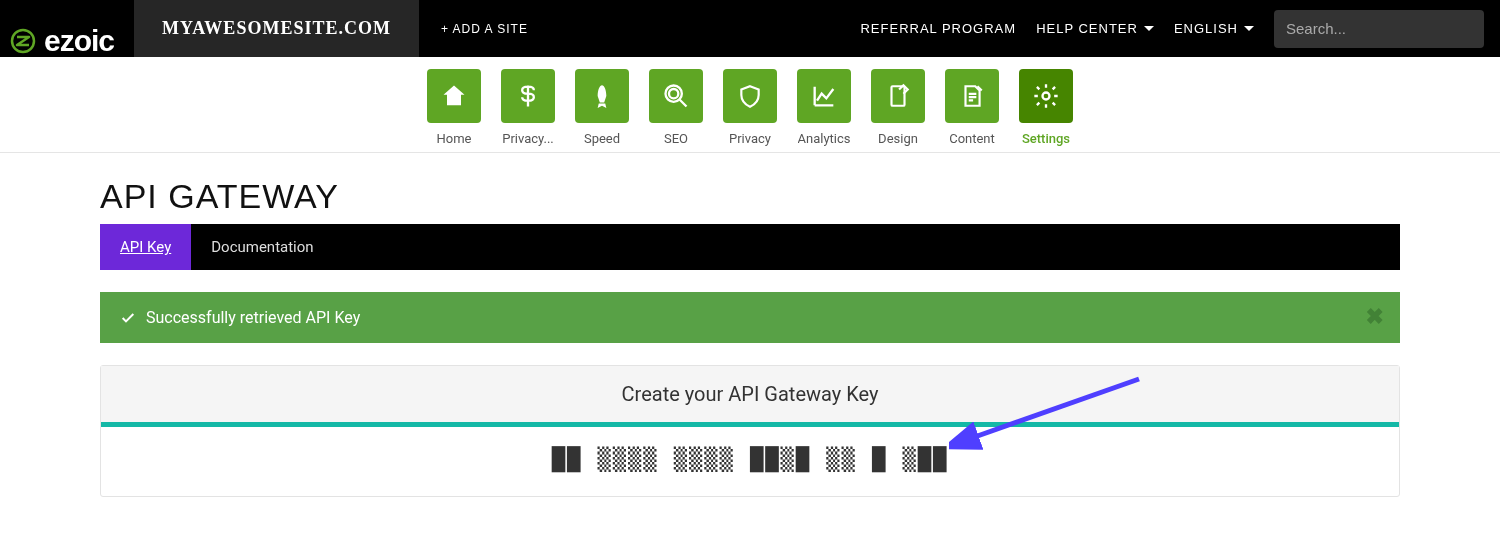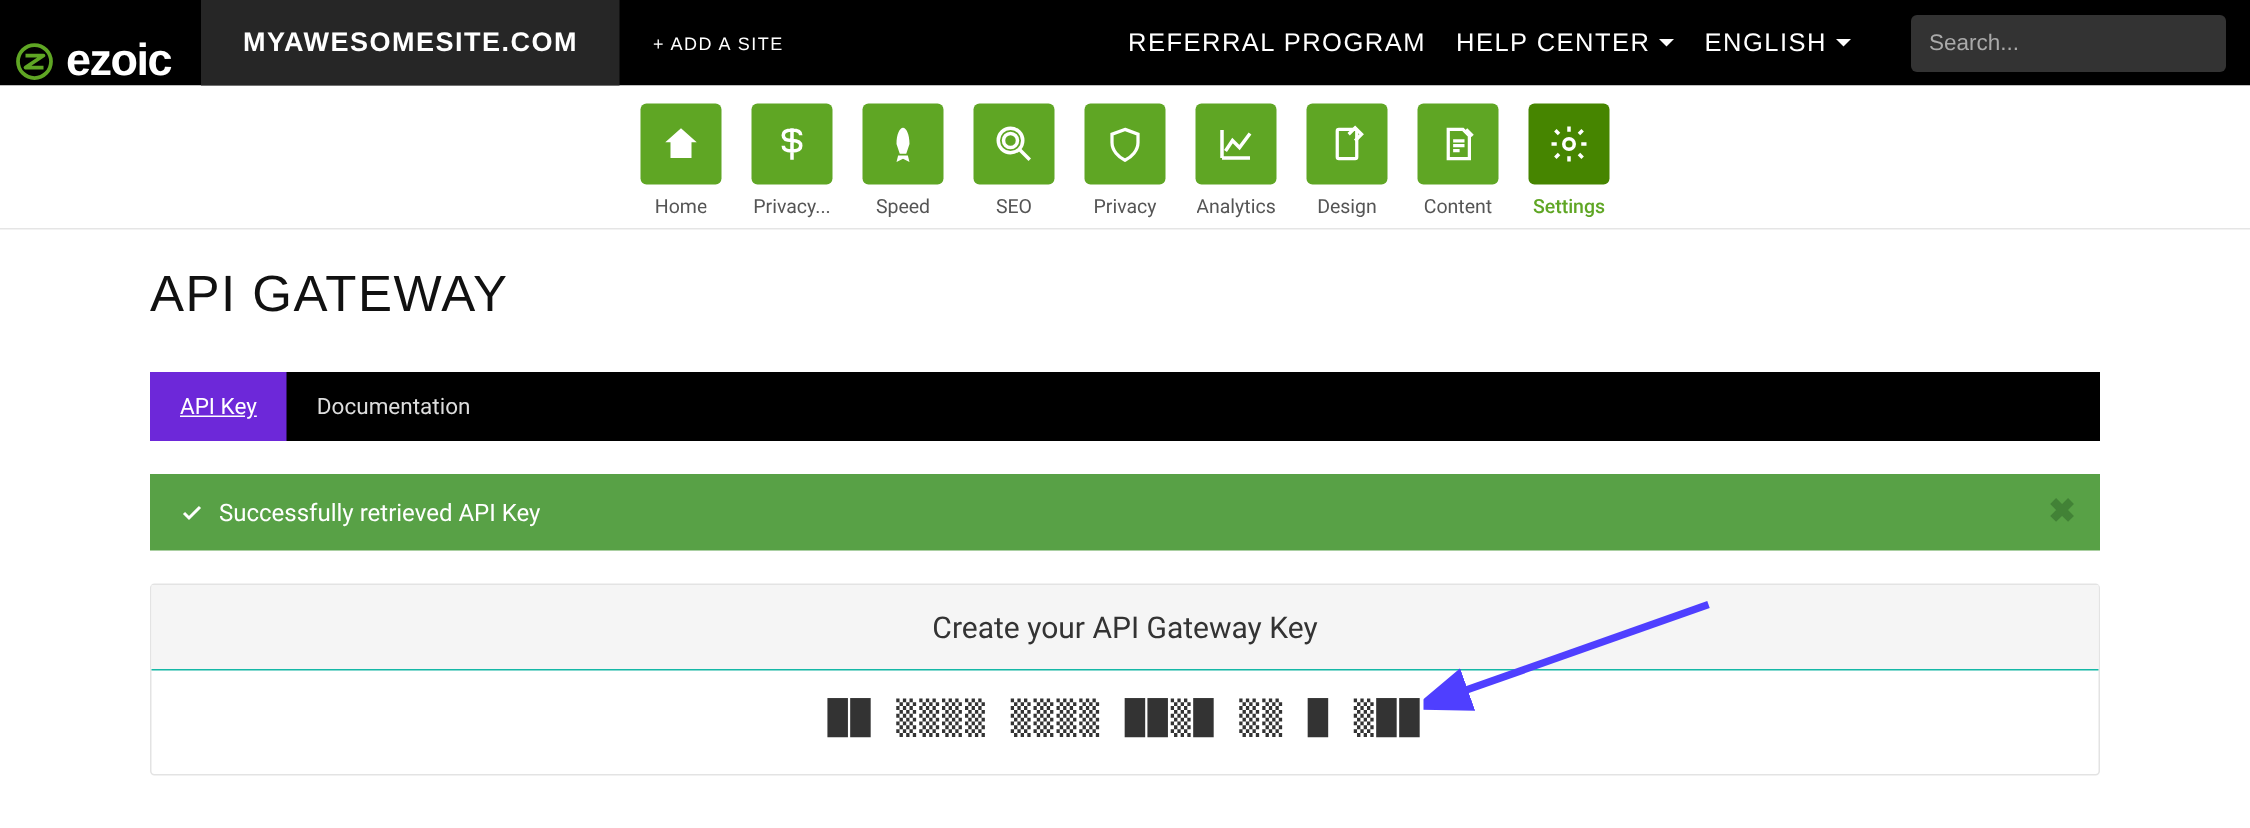--- a/index.html
+++ b/index.html
@@ -3,58 +3,58 @@
 <meta charset="utf-8">
 <style>
   * { box-sizing: border-box; margin: 0; padding: 0; }
   body { font-family: -apple-system, BlinkMacSystemFont, "Segoe UI", Roboto, Helvetica, Arial, sans-serif; background: #fff; color: #222; width: 1500px; }
 
   
   .topbar { height: 57px; background: #000; display: flex; align-items: stretch; color: #fff; }
   .logo { display: flex; align-items: center; padding: 0 20px 0 10px; gap: 8px; margin-top: 24px; }
   .logo svg { flex-shrink: 0; }
   .logo-text { font-family: Arial, sans-serif; font-size: 30px; font-weight: 700; letter-spacing: -1px; color: #fff; }
-  .site-tab { background: #262626; display: flex; align-items: center; padding: 0 28px; font-family: Liberation Sans, sans-serif; font-size: 18px; letter-spacing: 1px; font-weight: 600; font-stretch: condensed; }
+  .site-tab { background: #262626; display: flex; align-items: center; padding: 0 28px; font-family: Liberation Serif, serif; font-size: 18px; letter-spacing: 1px; font-weight: 600; font-stretch: condensed; }
   .addsite { display: flex; align-items: center; padding: 0 22px; font-family: "Arial Narrow", Arial, sans-serif; font-size: 12px; letter-spacing: 1px; font-weight: 500; font-stretch: condensed; }
   .top-spacer { flex: 1; }
-  .top-link { display: flex; align-items: center; padding: 0 10px; font-family: "Arial Narrow", Arial, sans-serif; font-size: 17px; letter-spacing: 1px; font-weight: 500; font-stretch: condensed; gap: 6px; cursor: pointer; }
+  .top-link { display: flex; align-items: center; padding: 0 10px; font-family: "Arial Narrow", Arial, sans-serif; font-size: 13px; letter-spacing: 1px; font-weight: 500; font-stretch: condensed; gap: 6px; cursor: pointer; }
   .caret-down { width: 0; height: 0; border-left: 5px solid transparent; border-right: 5px solid transparent; border-top: 5px solid #fff; }
   .search-wrap { display: flex; align-items: center; padding: 0 16px 0 10px; }
-  .search-box { width: 210px; height: 38px; background: #333; border-radius: 4px; display: flex; align-items: center; padding: 0 12px; margin-left: 20px; }
+  .search-box { width: 210px; height: 38px; background: #333; border-radius: 4px; display: flex; align-items: center; padding: 0 12px; }
   .search-input { flex: 1; background: transparent; border: none; outline: none; color: #ccc; font-size: 15px; }
   .search-input::placeholder { color: #aaa; }
 
   
   .secondnav { background: #fff; border-bottom: 1px solid #e5e5e5; padding: 12px 0 6px 0; }
   .tile-row { display: flex; justify-content: center; gap: 10px; }
   .tile-col { display: flex; flex-direction: column; align-items: center; width: 64px; }
   .tile { width: 54px; height: 54px; background: #5fa624; border-radius: 4px; display: flex; align-items: center; justify-content: center; color: #fff; cursor: pointer; }
   .tile.active { background: #468500; }
   .tile-label { margin-top: 8px; font-size: 13px; color: #555; max-width: 64px; white-space: nowrap; overflow: hidden; text-overflow: ellipsis; text-align: center; }
   .tile-label.active { color: #5fa624; font-weight: 500; }
 
   
   .content { max-width: 1300px; margin: 0 auto; padding: 24px 0 40px 0; }
   .breadcrumb { font-size: 14px; color: #555; margin-bottom: 12px; }
   .breadcrumb .sep { padding: 0 8px; color: #888; }
   .breadcrumb .current { color: #5fa624; font-weight: 600; }
-  .page-title { font-family: "Arial Narrow", Arial, sans-serif; font-size: 34px; font-weight: 500; letter-spacing: 1px; font-stretch: condensed; margin-bottom: 32px; color: #111; }
+  .page-title { font-family: "Arial Narrow", Arial, sans-serif; font-size: 34px; font-weight: 500; letter-spacing: 1px; font-stretch: condensed; margin-bottom: 8px; color: #111; }
 
   
   .tabs { display: flex; background: #000; }
   .tab { padding: 14px 20px; font-size: 15px; color: #ddd; cursor: pointer; }
   .tab.active { background: #6d28d9; color: #fff; text-decoration: underline; }
 
   
   .alert { margin-top: 22px; background: #58a146; color: #fff; padding: 16px 20px; display: flex; align-items: center; gap: 10px; position: relative; }
   .alert .close { position: absolute; right: 16px; top: 12px; cursor: pointer; opacity: 0.7; font-size: 22px; font-weight: bold; color: #397530; }
 
   
   .panel { margin-top: 22px; border: 1px solid #e3e3e3; border-radius: 3px; background: #fff; position: relative; }
-  .panel-header { background: #f5f5f5; border-bottom: 1px solid #14b8a6; padding: 16px 0; text-align: center; font-size: 20px; color: #333; }
+  .panel-header { background: #f5f5f5; border-bottom: 5px solid #14b8a6; padding: 16px 0; text-align: center; font-size: 20px; color: #333; }
   .panel-body { padding: 20px 0 24px 0; text-align: center; }
   .redacted { font-family: monospace; font-size: 22px; letter-spacing: 2px; color: #333; filter: blur(0px); display: inline-block; }
 
   
   .arrow-ann { position: absolute; right: 250px; top: 8px; pointer-events: none; }
 </style>
 </head>
 <body>
 
 <div class="topbar">

